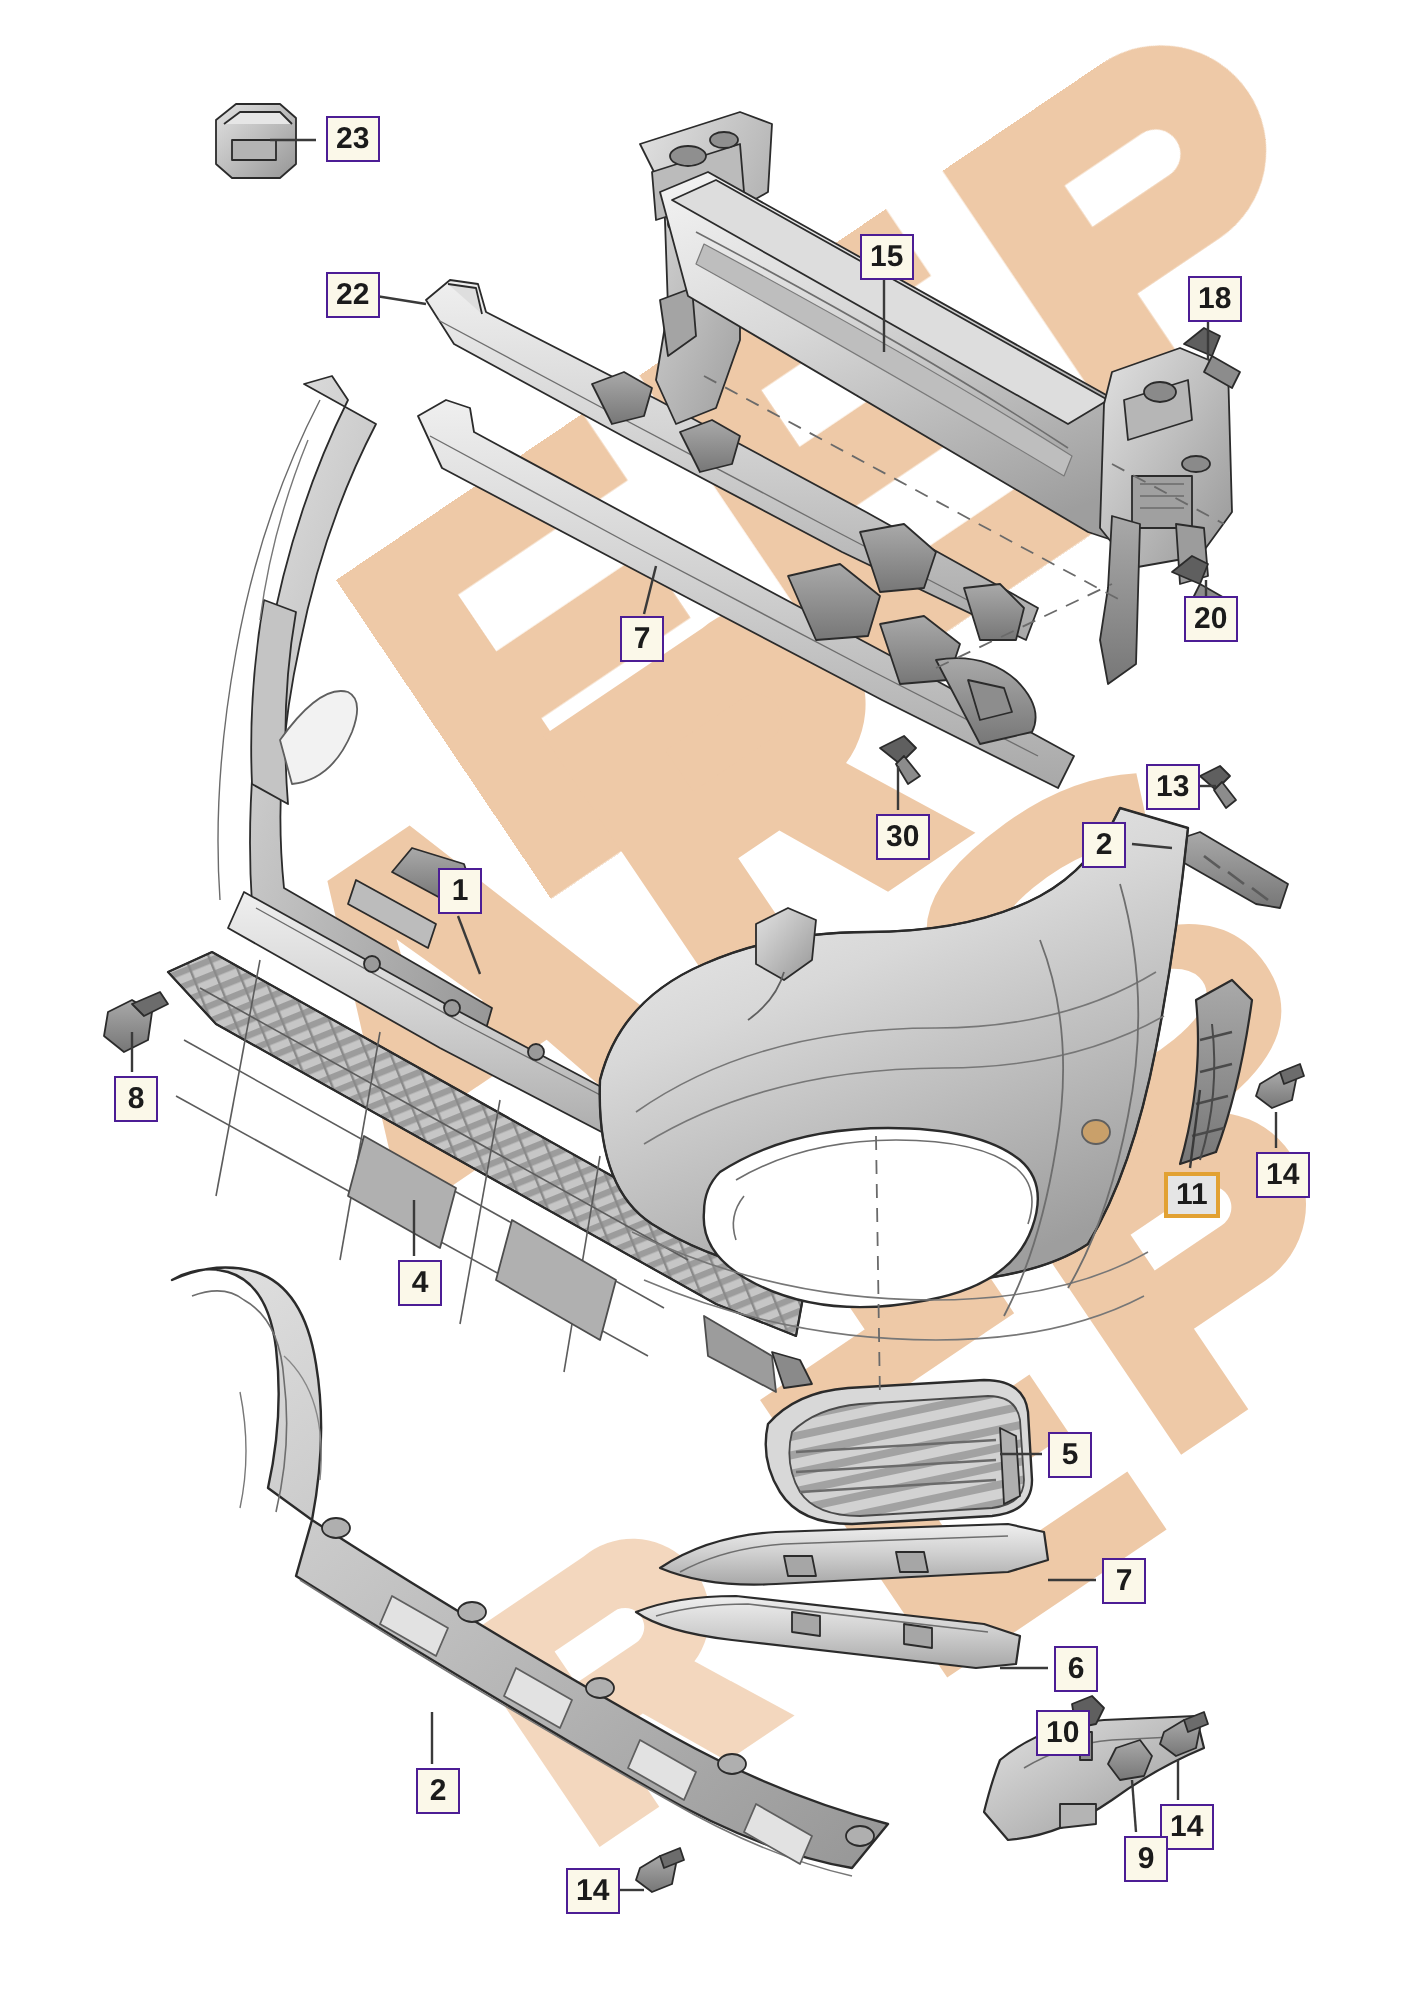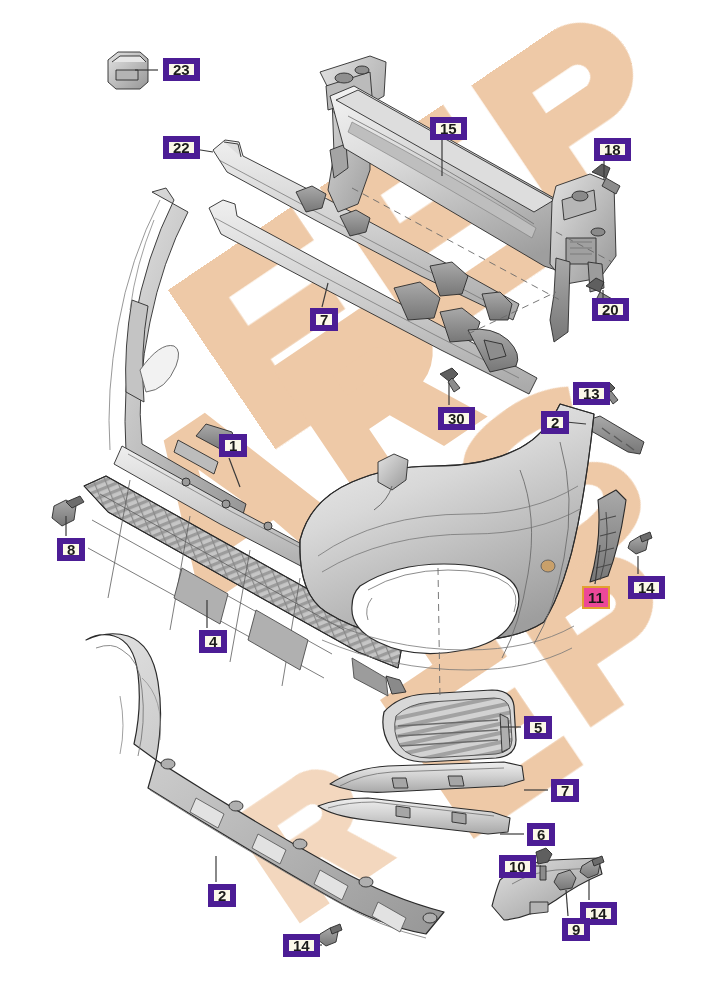--- a/index.html
+++ b/index.html
@@ -4,26 +4,26 @@
 <style>
   html,body{margin:0;padding:0;background:#ffffff;}
   body{width:708px;height:1000px;font-family:"Liberation Sans",sans-serif;overflow:hidden;}
   #stage{position:relative;width:708px;height:1000px;background:#fff;}
   svg.layer{position:absolute;left:0;top:0;width:708px;height:1000px;}
   #wm{z-index:1;}
   #parts{z-index:2;}
   #leads{z-index:3;}
   #labels{position:absolute;left:0;top:0;width:708px;height:1000px;z-index:4;}
 
-  .lbl{position:absolute;background:#FBF8E9;border:6px solid #4c1d95;
+  .lbl{position:absolute;background:#FBF8E9;border:1px solid #4c1d95;
        color:#1b1b1b;font-weight:bold;font-size:15px;line-height:1;
        display:flex;align-items:center;justify-content:center;
        min-width:22px;height:23px;padding:0 4px;box-sizing:border-box;
        font-family:"Liberation Sans",sans-serif;}
-  .lbl.hl{background:#ec4899;border:2px solid #E2A132;}
+  .lbl.hl{background:#e5e5e5;border:2px solid #E2A132;}
 </style>
 </head>
 <body>
 
 <div id="stage">
 
   <svg id="wm" class="layer" viewBox="0 0 708 1000">
     <defs>
       <g id="wmE">
         <path d="M0,0 h96 v26 h-66 v22 h58 v26 h-58 v24 h68 v26 h-98 z"></path>
@@ -367,20 +367,20 @@
     <div class="lbl" style="left:573px;top:382px">13</div>
     <div class="lbl" style="left:541px;top:411px">2</div>
     <div class="lbl" style="left:219px;top:434px">1</div>
     <div class="lbl" style="left:57px;top:538px">8</div>
     <div class="lbl" style="left:628px;top:576px">14</div>
     <div class="lbl hl" style="left:582px;top:586px">11</div>
     <div class="lbl" style="left:199px;top:630px">4</div>
     <div class="lbl" style="left:524px;top:716px">5</div>
     <div class="lbl" style="left:551px;top:779px">7</div>
     <div class="lbl" style="left:527px;top:823px">6</div>
-    <div class="lbl" style="left:499px;top:855px">10</div>
+    <div class="lbl" style="left:518px;top:855px">10</div>
     <div class="lbl" style="left:580px;top:902px">14</div>
     <div class="lbl" style="left:562px;top:918px">9</div>
     <div class="lbl" style="left:208px;top:884px">2</div>
     <div class="lbl" style="left:283px;top:934px">14</div>
   </div>
 
 </div>
 
 </body></html>

